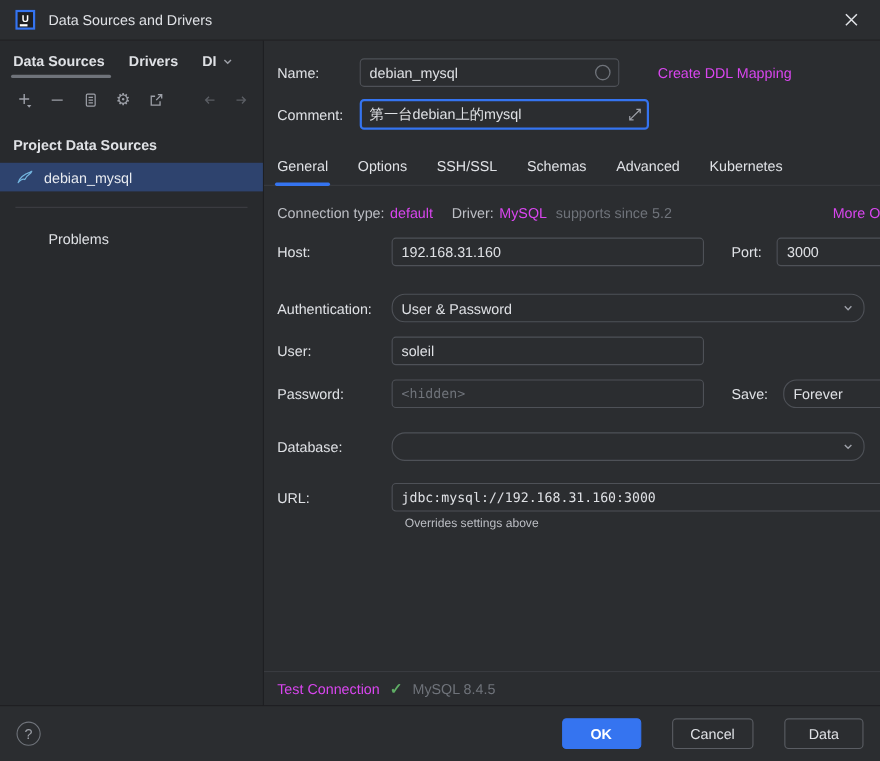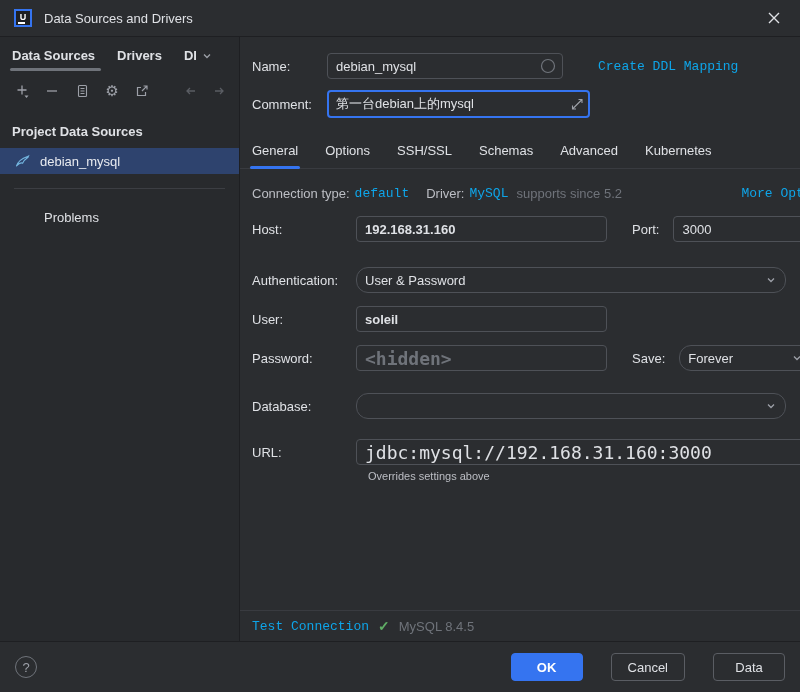--- a/index.html
+++ b/index.html
@@ -53,46 +53,46 @@
   .flabel2 { width:104px; flex:0 0 104px; color:#dfe1e5; }
   .field { background:#2b2d30; border:1px solid #4e5157; border-radius:4px; height:26px;
     color:#dfe1e5; font-size:13px; padding:0 8px; font-family:"Liberation Sans",sans-serif; outline:none; }
   .field::placeholder { color:#6f737a; }
   .fwrap { position:relative; display:flex; align-items:center; }
   .fwrap > .field { width:100%; }
   .infield-icon { position:absolute; right:6px; top:50%; transform:translateY(-50%); pointer-events:auto; cursor:pointer; }
   .name-wrap { width:236px; }
   .comment-wrap { width:263px; }
   .comment-wrap .field { border:2px solid #3574f0; padding:12px 7px; }
-  .link { color:#0ea5e9; cursor:pointer;font-family:Liberation Mono, monospace; }
+  .link { color:#d946ef; cursor:pointer; }
   .ddl-link { margin-left:35px; }
 
   
   .rtabs { display:flex; gap:27px; padding:0 12px; margin-top:19px; border-bottom:1px solid #393b40; }
   .rtab { padding:6px 0 10px; position:relative; color:#dfe1e5; cursor:pointer; }
   .rtab.active::after { content:""; position:absolute; left:-2px; right:-2px; bottom:-1px; height:3px;
     background:#3574f0; border-radius:2px; }
 
   
   .meta { display:flex; align-items:center; padding:17px 14px 15px 12px; gap:5px; }
   .meta .lab { color:#bcbec4; }
   .meta .note { color:#6f737a; margin-left:3px; }
   .meta .drv { margin-left:12px; }
   .more-opt { margin-left:auto; display:flex; align-items:center; gap:4px; cursor:pointer; }
 
   
-  .w-host { width:251px;font-weight:bold; }
+  .w-host { width:284px; }
   .w-wide { width:430px; }
   .w-url  { width:497px; }
   .w-port { width:133px; }
   .sub-label { color:#dfe1e5; margin-left:25px; margin-right:14px; }
   .selectbox { display:flex; align-items:center; justify-content:space-between; gap:6px;
     background:#2b2d30; border:1px solid #4e5157; border-radius:12px; height:26px; padding:0 8px; cursor:pointer; }
   .selectbox .val { color:#dfe1e5; }
-  .mono { font-family:"DejaVu Sans Mono", monospace; font-size:18px; }
+  .mono { font-family:"DejaVu Sans Mono", monospace; font-size:12px; }
   .url-note { margin:5px 12px 0 128px; font-size:11px; color:#bcbec4; }
   .form-spacer { flex:1 1 auto; }
 
   
   .status-row { border-top:1px solid #393b40; height:31px; display:flex; align-items:center;
     padding:0 14px 0 12px; gap:9px; }
   .check { color:#5fad65; font-weight:bold; font-size:14px; }
   .status-version { color:#6f737a; }
   .undo-btn { margin-left:auto; cursor:pointer; }
 

